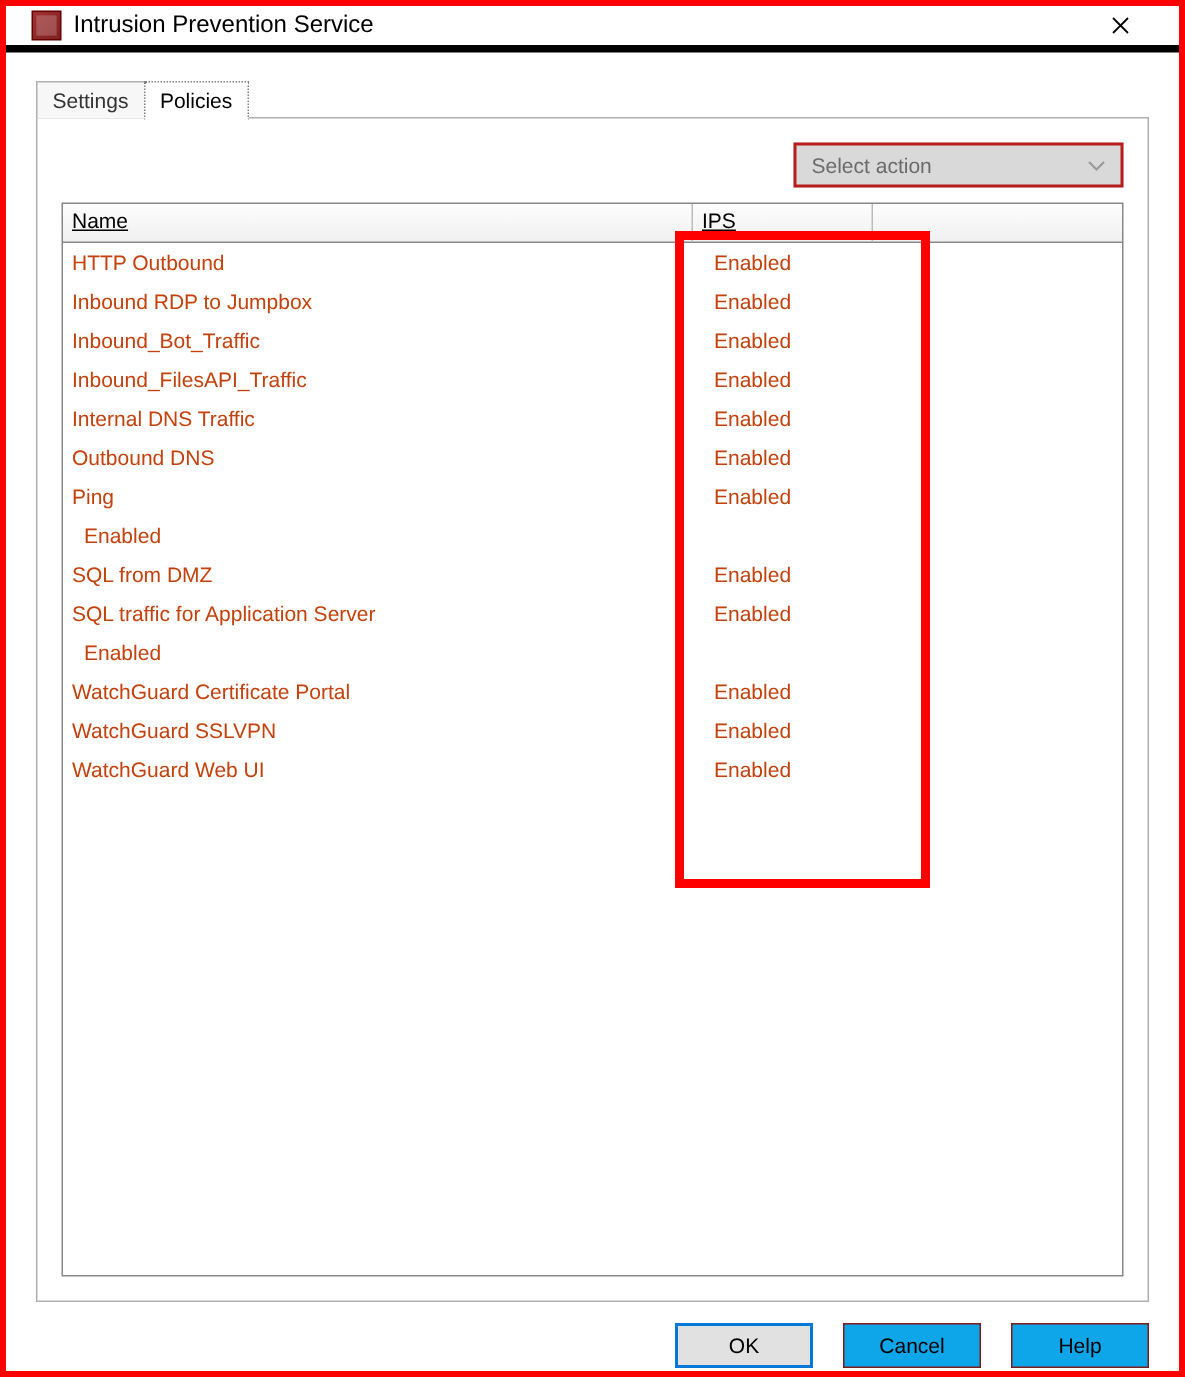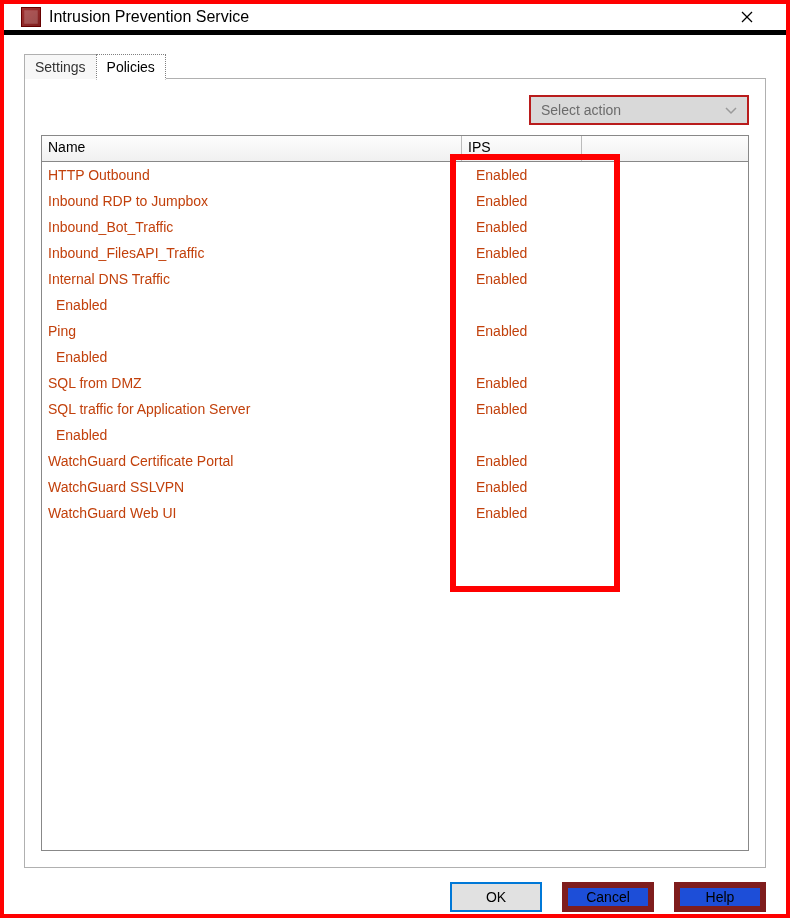--- a/index.html
+++ b/index.html
@@ -133,20 +133,21 @@
       display: flex;
       height: 26px;
       background: linear-gradient(#fdfdfd, #f0f0f0);
       border-bottom: 1px solid #888;
     }
     .th {
       padding: 3px 6px;
       border-right: 1px solid #bbb;
       color: #000;
       white-space: nowrap;
+      text-decoration: underline;
     }
     .th.name-col { width: 420px; }
     .th.ips-col { width: 120px; }
     .th.rest-col { flex: 1; border-right: none; }
     .table-body {
       position: relative;
     }
     .tr {
       display: flex;
       height: 26px;
@@ -170,22 +171,22 @@
     }
     .footer-btns {
       display: flex;
       justify-content: flex-end;
       gap: 20px;
       padding-top: 14px;
     }
     .btn {
       width: 92px;
       height: 30px;
-      background: #1d4ed8;
-      border: 6px solid #7f1d1d;
+      background: #0ea5e9;
+      border: 1px solid #7f1d1d;
       cursor: pointer;
       display: flex;
       align-items: center;
       justify-content: center;
       color: #000;
     }
     .btn.primary {
       background: #e1e1e1;
       border: 2px solid #0078d7;
     }
@@ -253,20 +254,21 @@
             </div>
             <div class="tr">
               <div class="td name-col">Inbound_FilesAPI_Traffic</div>
               <div class="td ips-col">Enabled</div>
             </div>
             <div class="tr">
               <div class="td name-col">Internal DNS Traffic</div>
               <div class="td ips-col">Enabled</div>
             </div>
             <div class="tr">
+              <div class="td name-col">Outbound DNS</div>
               <div class="td ips-col">Enabled</div>
             </div>
             <div class="tr">
               <div class="td name-col">Ping</div>
               <div class="td ips-col">Enabled</div>
             </div>
             <div class="tr">
               <div class="td ips-col">Enabled</div>
             </div>
             <div class="tr">

